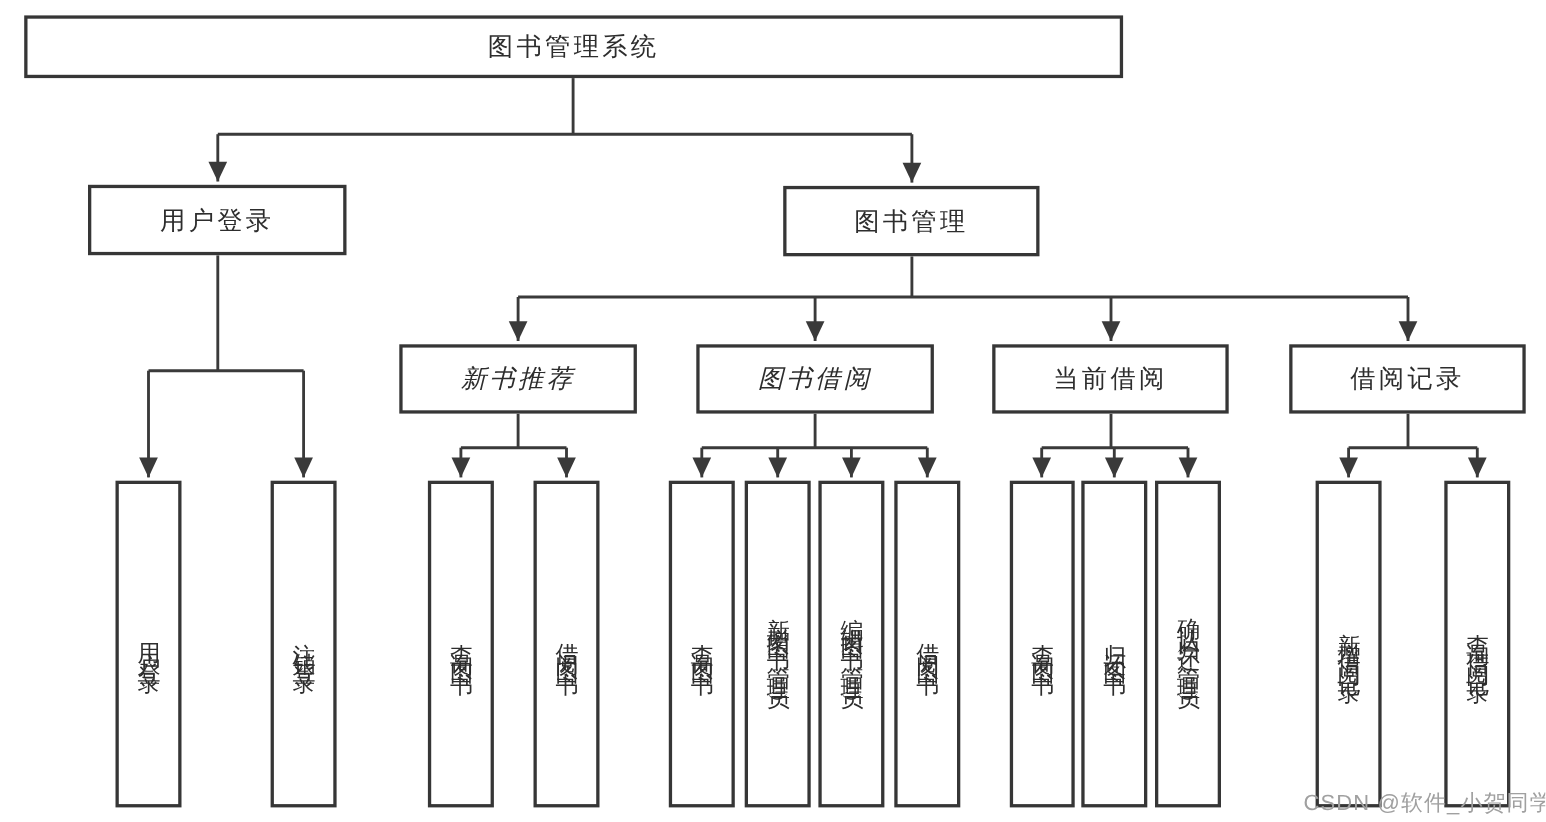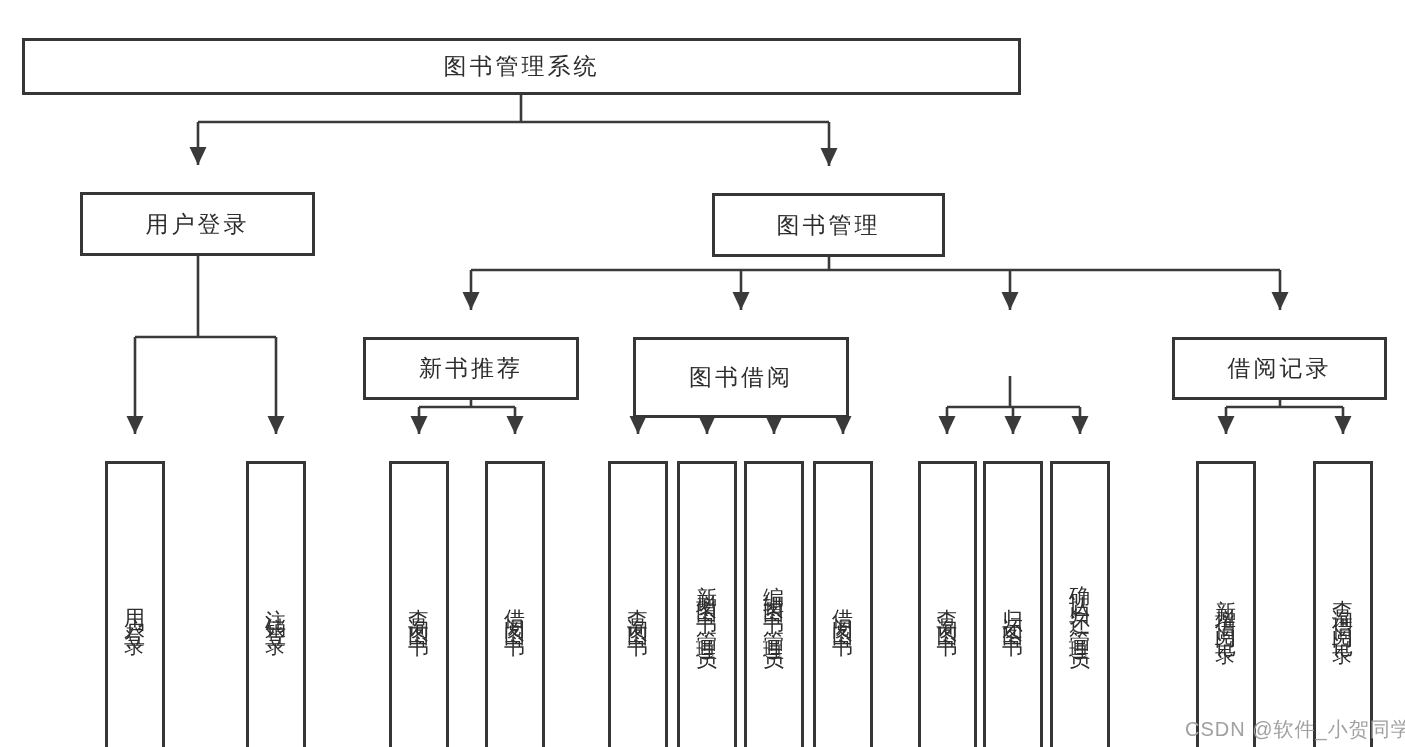--- a/index.html
+++ b/index.html
@@ -25,21 +25,20 @@
   }
   .node {
     position: absolute;
     box-sizing: border-box;
     background: #ffffff;
     border: 3px solid #363636;
     display: flex;
     align-items: center;
     justify-content: center;
     text-align: center;
-    margin-top: 24px;
   }
   .hlabel {
     font-size: 23px;
     letter-spacing: 3px;
     white-space: nowrap;
   }
   .vnode {
     writing-mode: vertical-rl;
     text-orientation: mixed;
     font-size: 21px;
@@ -103,22 +102,23 @@
       <path d="M 1226 407 V 434" marker-end="url(#ah)"></path>
       <path d="M 1343 407 V 434" marker-end="url(#ah)"></path>
     </g>
   </svg>
 
   <div class="node hlabel" style="left:22px; top:14px; width:999px; height:57px;">图书管理系统</div>
 
   <div class="node hlabel" style="left:80px; top:168px; width:235px; height:64px;">用户登录</div>
   <div class="node hlabel" style="left:712px; top:169px; width:233px; height:64px;">图书管理</div>
 
-  <div class="node hlabel" style="left:363px; top:313px; width:216px; height:63px;">新书推荐</div>
-  <div class="node hlabel" style="left:633px; top:313px; width:216px; height:81px;">图书借阅</div>
+  <div class="node hlabel" style="left:363px; top:313px; width:216px; height:63px;font-style:italic;">新书推荐</div>
+  <div class="node hlabel" style="left:633px; top:313px; width:216px; height:63px;font-style:italic;">图书借阅</div>
+  <div class="node hlabel" style="left:902px; top:313px; width:215px; height:63px;">当前借阅</div>
   <div class="node hlabel" style="left:1172px; top:313px; width:215px; height:63px;">借阅记录</div>
 
   <div class="node vnode" style="left:105px; top:437px; width:60px; height:297px;">用户登录</div>
   <div class="node vnode" style="left:246px; top:437px; width:60px; height:297px;">注销登录</div>
 
   <div class="node vnode" style="left:389px; top:437px; width:60px; height:297px;">查询图书</div>
   <div class="node vnode" style="left:485px; top:437px; width:60px; height:297px;">借阅图书</div>
 
   <div class="node vnode" style="left:608px; top:437px; width:60px; height:297px;">查询图书</div>
   <div class="node vnode" style="left:677px; top:437px; width:60px; height:297px;">新增图书（管理员）</div>

